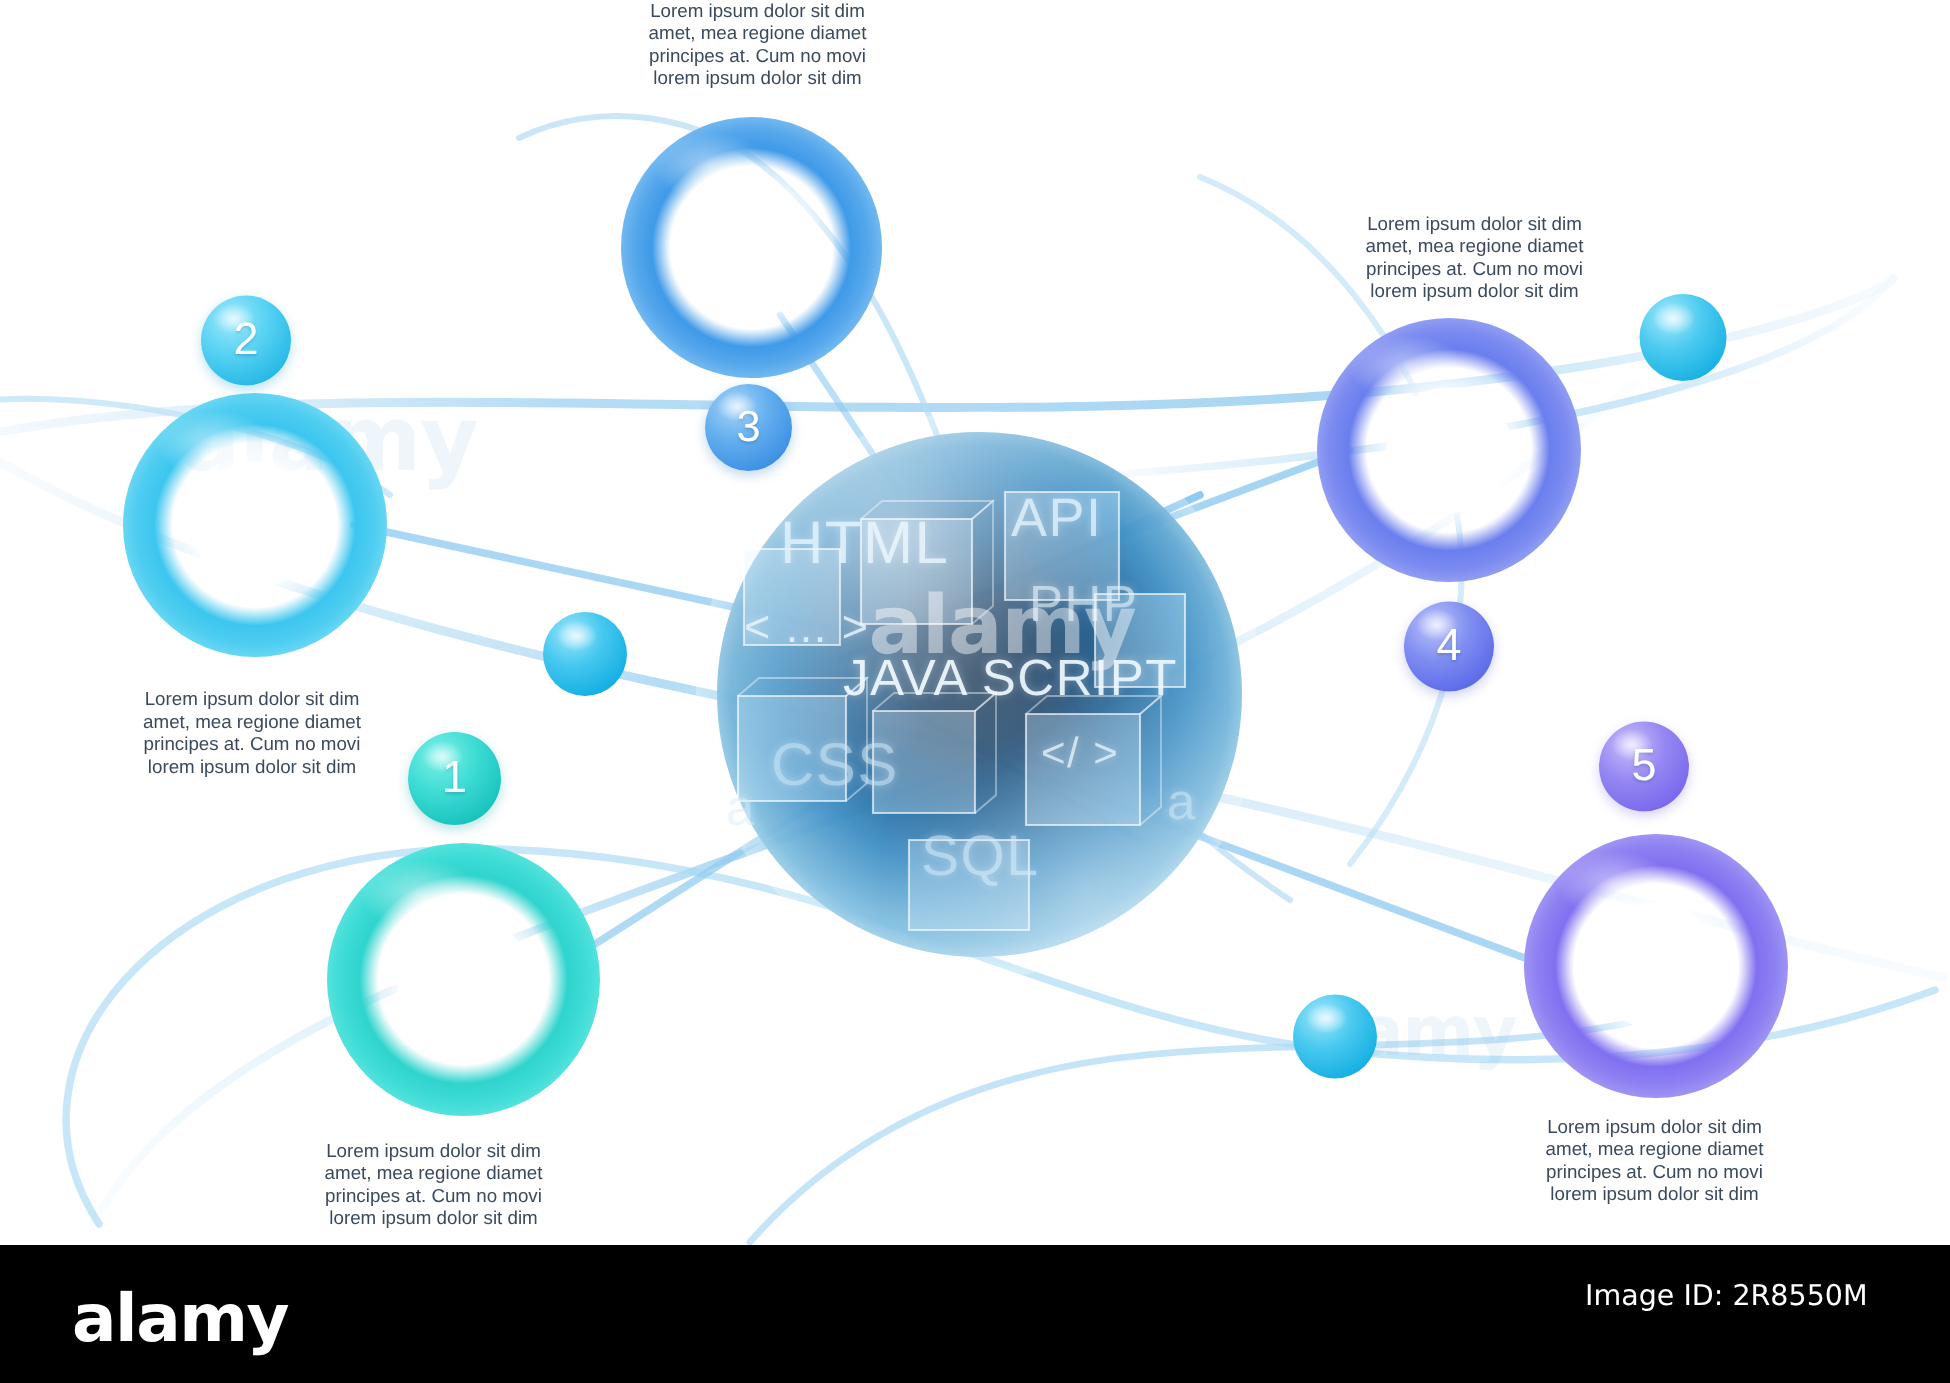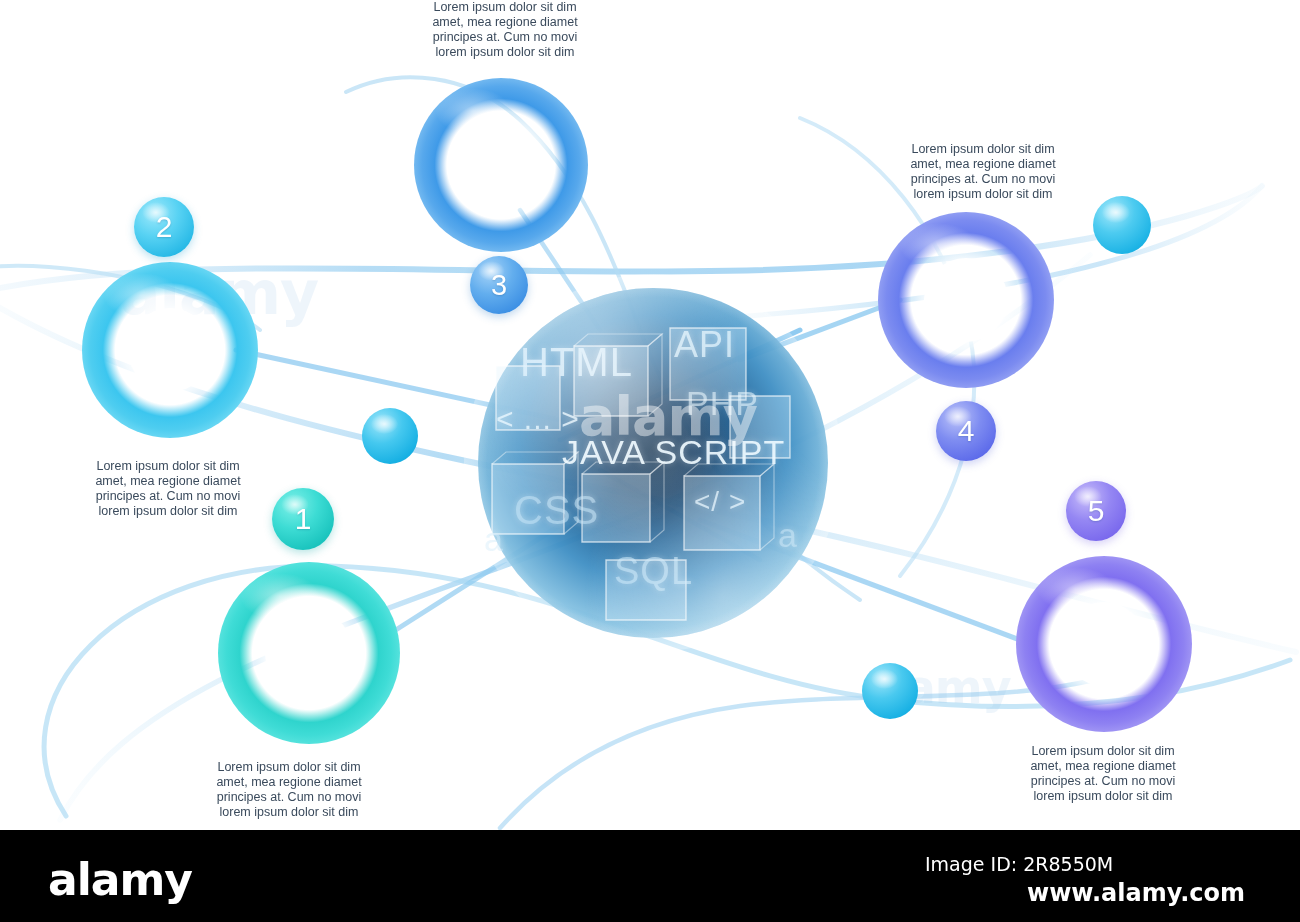--- a/index.html
+++ b/index.html
@@ -213,20 +213,21 @@
     font-size: 44px;
     letter-spacing: -1px;
   }
   #footer .img-id {
     position: absolute;
     right: 55px;
     top: 23px;
     color: #ffffff;
     font-family: "DejaVu Sans", sans-serif;
     font-size: 19px;
+    text-align: right;
     width: 320px;
   }
   #footer .site {
     position: absolute;
     right: 55px;
     top: 49px;
     color: #ffffff;
     font-family: "DejaVu Sans", sans-serif;
     font-weight: 700;
     font-size: 24px;
@@ -482,14 +483,13 @@
   <div class="caption" style="left:1013px; top:744px; width:180px;">Lorem ipsum dolor sit dim
 amet, mea regione diamet
 principes at. Cum no movi
 lorem ipsum dolor sit dim</div>
 
 </div>
 
 <div id="footer">
   <div class="logo">alamy</div>
   <div class="img-id">Image ID: 2R8550M</div>
-  <div class="site">www.alamy.com</div>
 </div>
 
 </body></html>

